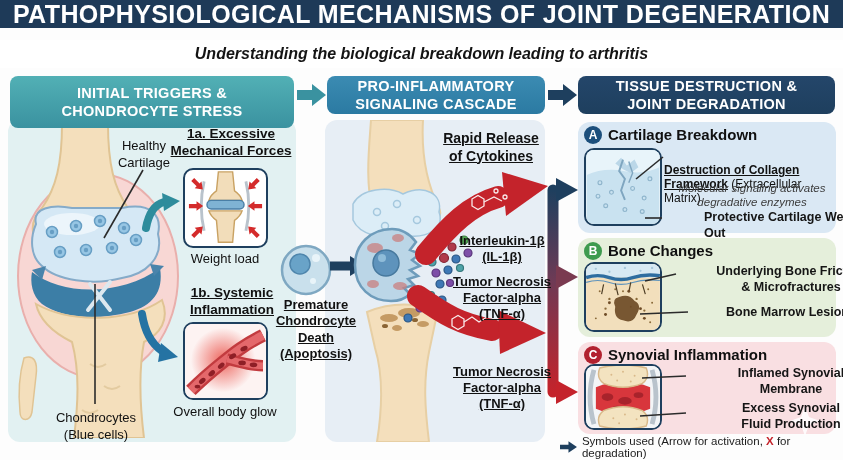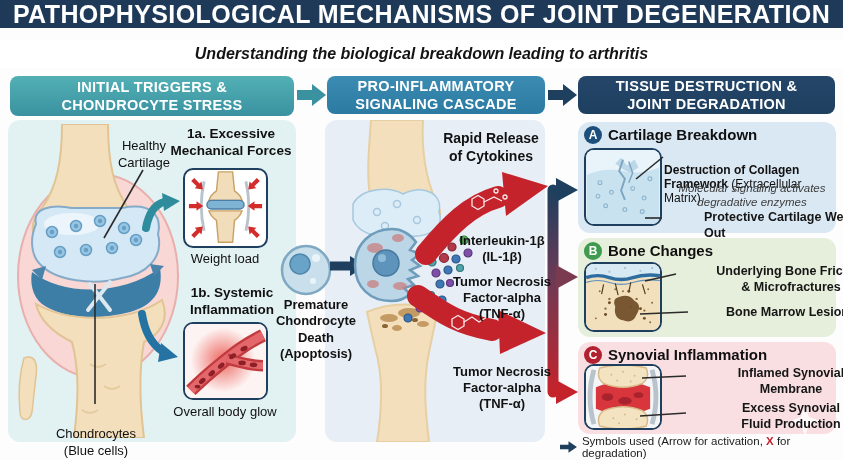--- a/index.html
+++ b/index.html
@@ -8,37 +8,37 @@
   .abs{position:absolute;}
   .pre{white-space:pre-line;}
   
   .banner{left:0;top:0;width:843px;height:28px;background:#1E3A58;display:flex;align-items:center;justify-content:center;z-index:5;}
   .banner .title{color:#fff;font-weight:bold;font-size:25px;letter-spacing:.4px;}
   .subtitle-bar{left:0;top:40px;width:843px;height:28px;display:flex;align-items:center;justify-content:center;
         font-style:italic;font-weight:600;font-size:16px;color:#141414;background:#fff;z-index:5;text-align:center;}
   
   .hdr{display:flex;align-items:center;justify-content:center;text-align:center;color:#fff;font-weight:bold;
        font-size:14.5px;line-height:1.25;letter-spacing:.3px;border-radius:8px;z-index:4;}
-  .hdr1{left:10px;top:76px;width:284px;height:40px;background:linear-gradient(180deg,#52B0B5,#3A92A0);}
+  .hdr1{left:10px;top:76px;width:284px;height:52px;background:linear-gradient(180deg,#52B0B5,#3A92A0);}
   .hdr2{left:327px;top:76px;width:218px;height:38px;background:linear-gradient(180deg,#3B8BB2,#2B7AA2);}
   .hdr3{left:578px;top:76px;width:257px;height:38px;background:linear-gradient(180deg,#24466A,#1E3F5E);}
   
   .panel{border-radius:12px;z-index:1;}
   .p-left{left:8px;top:120px;width:288px;height:322px;background:#E2F1F2;}
   .p-mid{left:325px;top:120px;width:220px;height:322px;background:#E7EEF5;}
   .p-a{left:578px;top:122px;width:258px;height:111px;background:#DAE8F4;}
   .p-b{left:578px;top:238px;width:258px;height:99px;background:#E5EFDB;}
   .p-c{left:578px;top:342px;width:258px;height:92px;background:#F9DFE2;}
   
   .artbox{border:2.5px solid #1E3F5E;border-radius:10px;background:#fff;overflow:hidden;z-index:2;box-sizing:border-box;}
   .artbox svg{display:block;width:100%;height:100%;}
   
   .lbl{z-index:6;line-height:1.3;}
   .c{text-align:center;}
-  .b{font-weight:bold;}
+  .b{font-weight:bold;text-decoration:underline;}
   .badge{width:18px;height:18px;border-radius:50%;color:#fff;font-weight:bold;font-size:12px;
          display:flex;align-items:center;justify-content:center;z-index:6;}
   .sec-title{font-size:15px;font-weight:bold;color:#101010;z-index:6;}
   .item{font-size:12.5px;font-weight:bold;color:#151515;line-height:1.25;z-index:6;margin-left:40px;}
   .note{font-size:11.5px;color:#3C3C3C;line-height:1.22;z-index:6;}
   .overlay{position:absolute;left:0;top:0;width:843px;height:460px;z-index:3;pointer-events:none;}
   .artlayer{z-index:2;}
   .legend{left:560px;top:438px;width:282px;height:18px;display:flex;align-items:center;gap:5px;z-index:6;
           font-size:11.5px;color:#1c1c1c;}
   .legend .x{color:#C4232B;font-weight:bold;}
@@ -369,21 +369,21 @@
   </svg>
 
   <div class="abs lbl c pre" style="left:106px;top:138px;width:76px;font-size:13px;">Healthy
 Cartilage</div>
   <div class="abs lbl c pre b" style="left:168px;top:126px;width:126px;font-size:13.5px;line-height:1.25;">1a. Excessive
 Mechanical Forces</div>
   <div class="abs lbl c" style="left:178px;top:251px;width:94px;font-size:13px;">Weight load</div>
   <div class="abs lbl c pre b" style="left:174px;top:285px;width:116px;font-size:13.5px;line-height:1.25;">1b. Systemic
 Inflammation</div>
   <div class="abs lbl c" style="left:168px;top:404px;width:114px;font-size:13px;">Overall body glow</div>
-  <div class="abs lbl c pre" style="left:43px;top:426px;width:106px;font-size:13px;">Chondrocytes
+  <div class="abs lbl c pre" style="left:43px;top:410px;width:106px;font-size:13px;">Chondrocytes
 (Blue cells)</div>
 
   <div class="abs lbl c pre b" style="left:424px;top:130px;width:134px;font-size:14px;line-height:1.25;">Rapid Release
 of Cytokines</div>
   <div class="abs lbl c pre b" style="left:274px;top:297px;width:84px;font-size:13px;line-height:1.25;">Premature
 Chondrocyte
 Death
 (Apoptosis)</div>
   <div class="abs lbl c pre b" style="left:446px;top:233px;width:112px;font-size:13px;line-height:1.25;">Interleukin-1β
 (IL-1β)</div>

